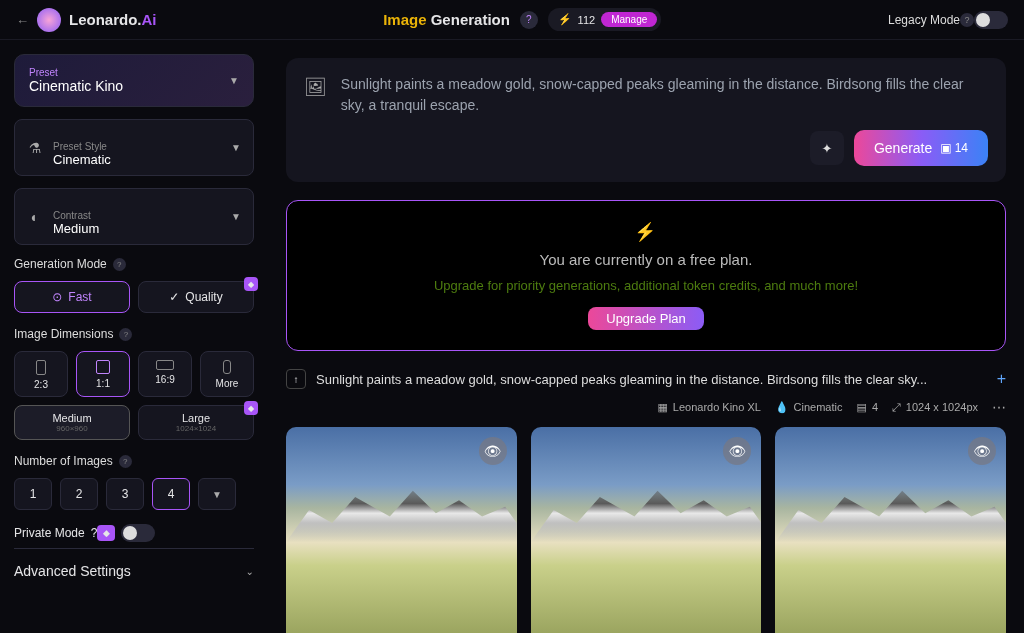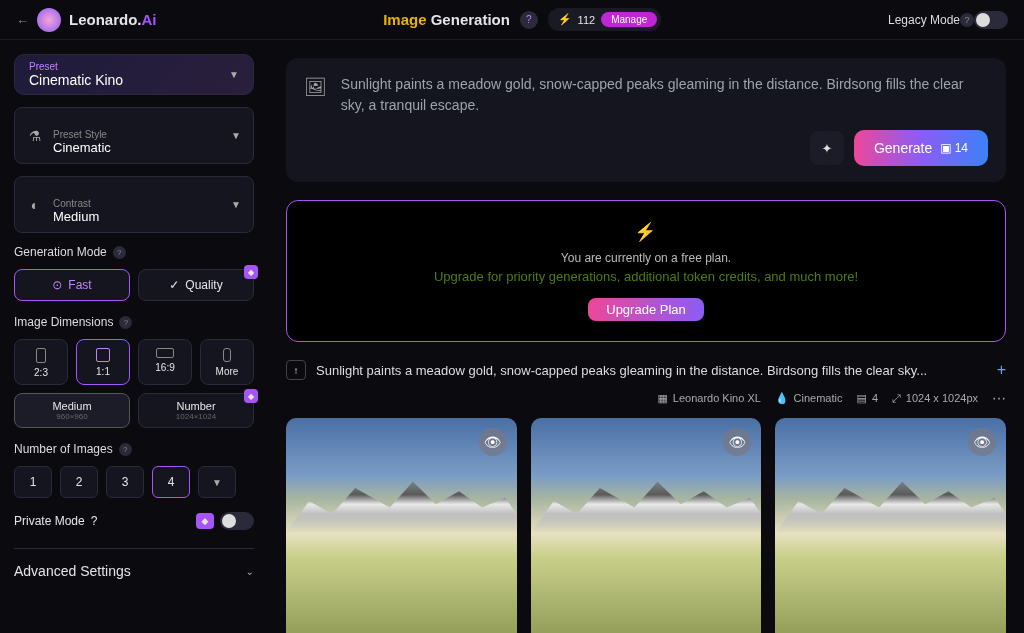--- a/index.html
+++ b/index.html
@@ -41,21 +41,21 @@
 .body { flex: 1; display: flex; overflow: hidden; }
 .sidebar { width: 268px; padding: 14px; overflow-y: auto; scrollbar-width: none; }
 .sidebar::-webkit-scrollbar { display: none; }
 .main { flex: 1; padding: 18px; overflow-y: auto; scrollbar-width: none; }
 .main::-webkit-scrollbar { display: none; }
 
 .preset-card {
   background: linear-gradient(135deg, #1e1b3a, #2a1f3d);
   border: 1px solid #2a2a3a;
   border-radius: 10px;
-  padding: 6px 14px;
+  padding: 12px 14px;
   margin-bottom: 12px;
   display: flex;
   align-items: center;
   justify-content: space-between;
   cursor: pointer;
 }
 .preset-card .label-stack .eyebrow { color: #c084fc; font-size: 10px; }
 .preset-card .label-stack .value { font-size: 14px; color: #fff; }
 
 .select-row {
@@ -133,21 +133,21 @@
   width: 38px; height: 32px;
   background: #15151f;
   border: 1px solid #2a2a3a;
   border-radius: 6px;
   display: flex; align-items: center; justify-content: center;
   cursor: pointer;
   font-size: 12px;
 }
 .num-tile.active { border-color: #a855f7; }
 
-.private-row { display: flex; align-items: center; justify-content: space-between; margin-bottom: 18px; }
+.private-row { display: flex; align-items: center; justify-content: flex-start; margin-bottom: 6px; }
 .private-row .left { display: flex; align-items:center; gap: 6px; font-size: 12px; }
 .private-row .right { display: flex; align-items: center; gap: 6px; }
 .gem-badge { background: #a855f7; width: 18px; height: 16px; border-radius: 4px; display:flex; align-items:center; justify-content:center; font-size: 9px; }
 
 .advanced-row {
   border-top: 1px solid #2a2a3a;
   padding-top: 14px;
   display: flex; align-items: center; justify-content: space-between;
   font-size: 14px; cursor: pointer;
 }
@@ -178,21 +178,21 @@
 
 .upgrade-card {
   border: 1px solid #a855f7;
   border-radius: 12px;
   padding: 20px;
   text-align: center;
   margin-bottom: 18px;
   background: #000;
 }
 .upgrade-card .bolt { font-size: 18px; color: #fbbf24; margin-bottom: 8px; }
-.upgrade-card .line1 { color: #bbb; font-size: 12px; margin-bottom: 4px; }
+.upgrade-card .line1 { color: #bbb; font-size: 15px; margin-bottom: 10px; }
 .upgrade-card .line2 { color: #4d7c0f; font-size: 13px; font-weight: 500; margin-bottom: 14px; }
 .upgrade-btn {
   background: linear-gradient(90deg, #ec4899, #8b5cf6);
   color: #fff; padding: 4px 18px; border-radius: 8px; font-size: 13px;
   display: inline-block; cursor: pointer;
 }
 
 .result-header { display: flex; align-items:center; gap: 10px; margin-bottom: 10px; }
 .result-header .up-icon { width: 20px; height: 20px; border: 1px solid #444; border-radius: 4px; display:flex; align-items:center; justify-content:center; font-size:10px; cursor:pointer; }
 .result-header .prompt-line { flex: 1; font-size: 13px; color: #ddd; white-space: nowrap; overflow: hidden; text-overflow: ellipsis; }
@@ -320,21 +320,21 @@
         <div class="shape" style="width:8px;height:14px;border-radius:3px"></div>
         <span>More</span>
       </div>
     </div>
     <div class="size-row">
       <div class="size-tile active">
         <div class="name">Medium</div>
         <div class="dims">960×960</div>
       </div>
       <div class="size-tile">
-        <div class="name">Number</div>
+        <div class="name">Large</div>
         <div class="dims">1024×1024</div>
         <span class="badge-corner" style="position:absolute;top:-5px;right:-5px;background:#a855f7;width:14px;height:14px;border-radius:4px;font-size:8px;display:flex;align-items:center;justify-content:center">◆</span>
       </div>
     </div>
 
     <div class="section-label">
       <span>Number of Images</span>
       <span class="q">?</span>
     </div>
     <div class="num-row">

